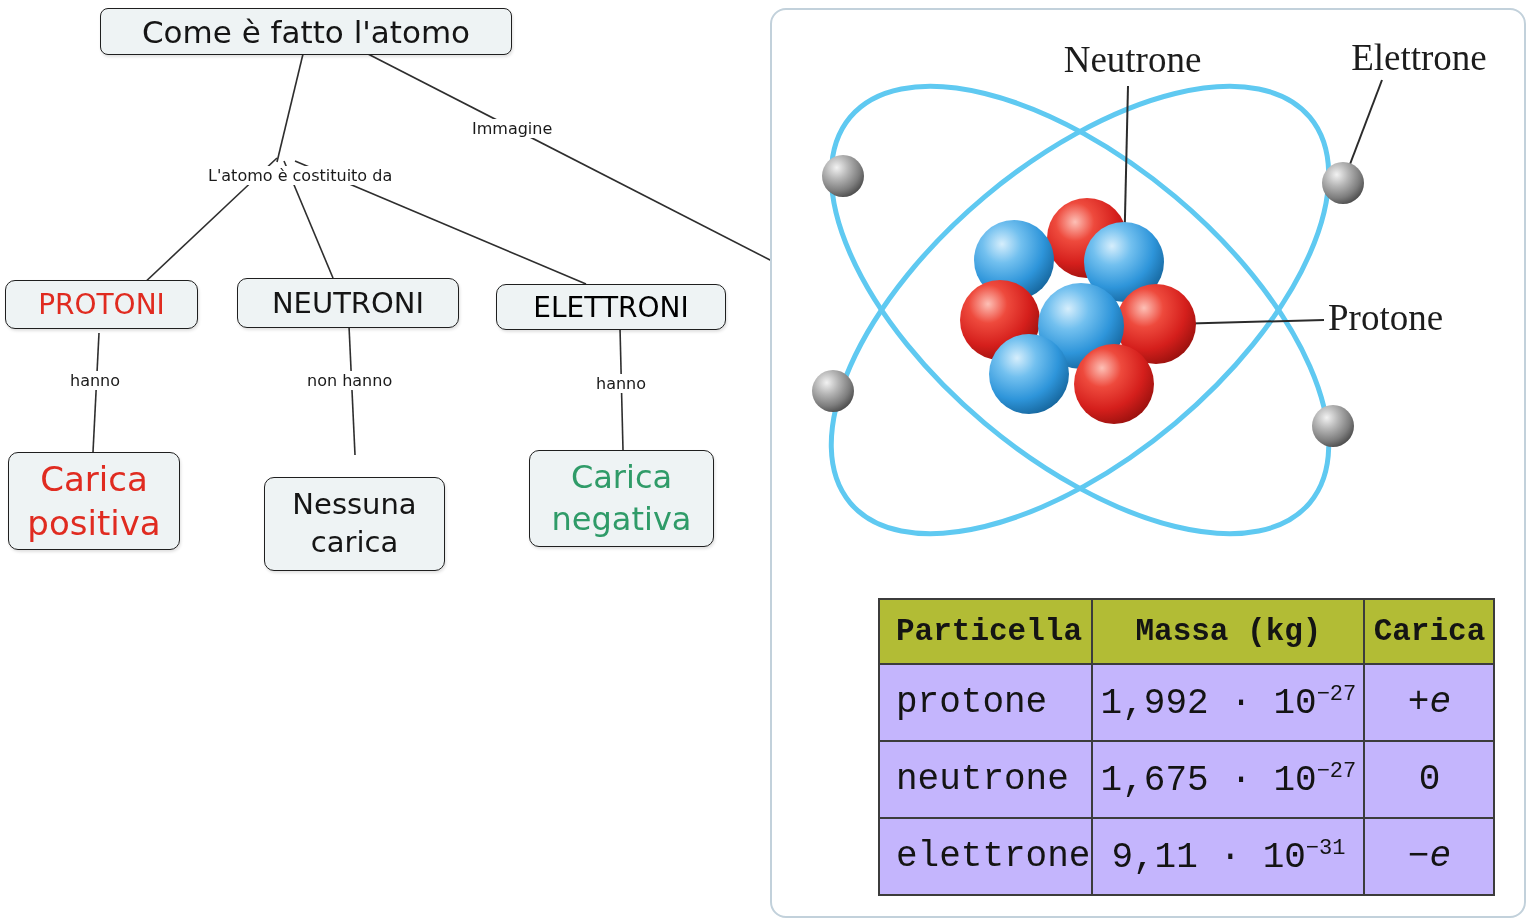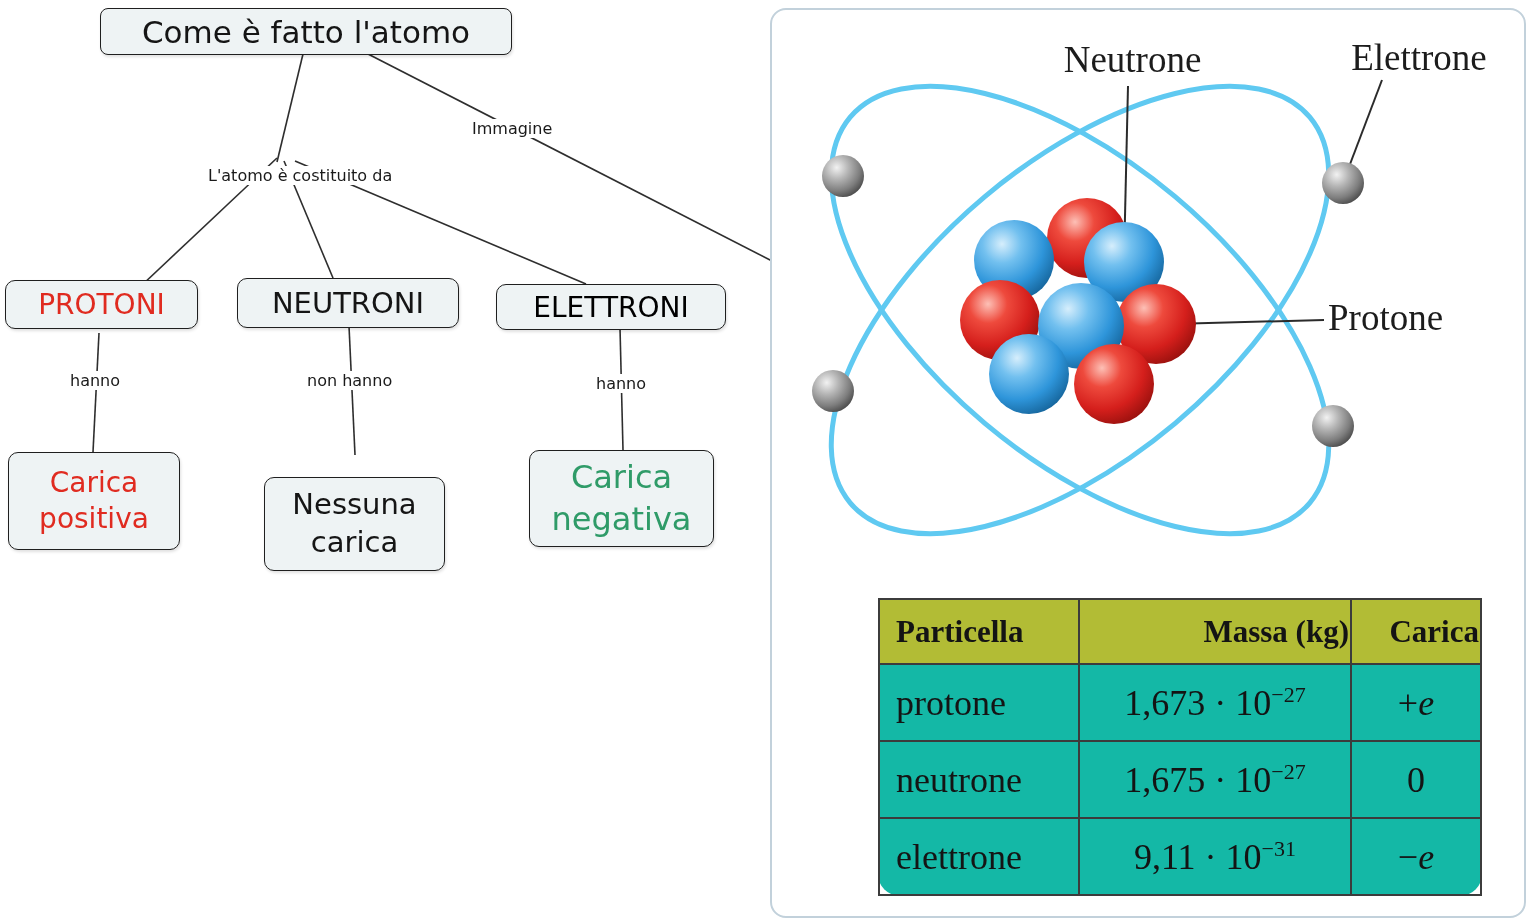--- a/index.html
+++ b/index.html
@@ -7,43 +7,43 @@
 
   #map-lines{position:absolute;left:0;top:0;width:1536px;height:923px;z-index:1;}
 
   .node{position:absolute;z-index:2;background:#eef3f4;border:1.5px solid #1f1f1f;border-radius:10px;
         display:flex;align-items:center;justify-content:center;text-align:center;color:#151515;
         box-shadow:1px 2px 3px rgba(0,0,0,0.12);}
   #node-root{left:100px;top:8px;width:410px;height:45px;font-size:31px;border-radius:8px;}
   #node-protoni{left:5px;top:280px;width:191px;height:47px;font-size:28px;color:#e02b20;}
   #node-neutroni{left:237px;top:278px;width:220px;height:48px;font-size:29px;}
   #node-elettroni{left:496px;top:284px;width:228px;height:44px;font-size:28px;color:#000000;}
-  #node-carica-positiva{left:8px;top:452px;width:170px;height:96px;font-size:28px;line-height:1.3;color:#e02b20;}
+  #node-carica-positiva{left:8px;top:452px;width:170px;height:96px;font-size:34px;line-height:1.3;color:#e02b20;}
   #node-nessuna-carica{left:264px;top:455px;width:179px;height:92px;font-size:29px;line-height:1.3;margin-top:22px;}
   #node-carica-negativa{left:529px;top:450px;width:183px;height:95px;font-size:32px;line-height:1.3;color:#2f9b68;}
 
   .link-label{position:absolute;z-index:2;background:#ffffff;padding:0 4px;font-size:16px;color:#1a1a1a;white-space:nowrap;}
   #lbl-costituito{left:204px;top:135px;margin-top:31px;}
   #lbl-immagine{left:468px;top:119px;}
   #lbl-hanno-protoni{left:66px;top:371px;}
   #lbl-non-hanno{left:303px;top:371px;}
   #lbl-hanno-elettroni{left:592px;top:374px;}
 
   #image-panel{position:absolute;left:770px;top:8px;width:752px;height:906px;z-index:2;background:#ffffff;
                border:2px solid #c2d1db;border-radius:16px;overflow:hidden;}
   #atom-svg{position:absolute;left:0;top:0;}
   .img-label{position:absolute;font-family:"Liberation Serif",serif;font-size:37px;color:#1c1c1c;z-index:3;}
   #lbl-neutrone{left:268px;top:28px;width:185px;text-align:center;}
   #lbl-elettrone{left:552px;top:26px;width:190px;text-align:center;}
   #lbl-protone{left:556px;top:286px;width:170px;text-align:left;}
 
-  #particle-table{position:absolute;left:106px;top:588px;border-collapse:collapse;background:#14b8a6;
-                  font-family:Liberation Serif, serif;color:#141414;border-radius:22px;}
+  #particle-table{position:absolute;left:106px;top:588px;border-collapse:collapse;background:#c4b5fd;
+                  font-family:Liberation Mono, monospace;color:#141414;}
   #particle-table th,#particle-table td{border:2px solid #3c3c3c;}
-  #particle-table th{background:#b2bc35;font-size:31px;font-weight:bold;height:61px;text-align:right;}
+  #particle-table th{background:#b2bc35;font-size:31px;font-weight:bold;height:61px;text-align:center;}
   #particle-table td{font-size:36px;height:73px;text-align:center;}
   #particle-table .col-name{text-align:left;padding-left:16px;}
   #particle-table sup{font-size:22px;margin-top:40px;}
   #particle-table .charge i{font-style:italic;}
 </style>
 </head>
 <body>
 
 <svg id="map-lines" viewBox="0 0 1536 923" xmlns="http://www.w3.org/2000/svg">
   <g stroke="#2e2e2e" stroke-width="1.6">
@@ -140,21 +140,21 @@
     <thead>
       <tr>
         <th class="col-name">Particella</th>
         <th class="col-mass">Massa (kg)</th>
         <th class="col-charge">Carica</th>
       </tr>
     </thead>
     <tbody>
       <tr>
         <td class="col-name">protone</td>
-        <td class="col-mass"><span>1,673 · 10</span><sup>−27</sup></td>
+        <td class="col-mass"><span>1,992 · 10</span><sup>−27</sup></td>
         <td class="col-charge charge"><span>+</span><i>e</i></td>
       </tr>
       <tr>
         <td class="col-name">neutrone</td>
         <td class="col-mass"><span>1,675 · 10</span><sup>−27</sup></td>
         <td class="col-charge charge"><span>0</span><i></i></td>
       </tr>
       <tr>
         <td class="col-name">elettrone</td>
         <td class="col-mass"><span>9,11 · 10</span><sup>−31</sup></td>

